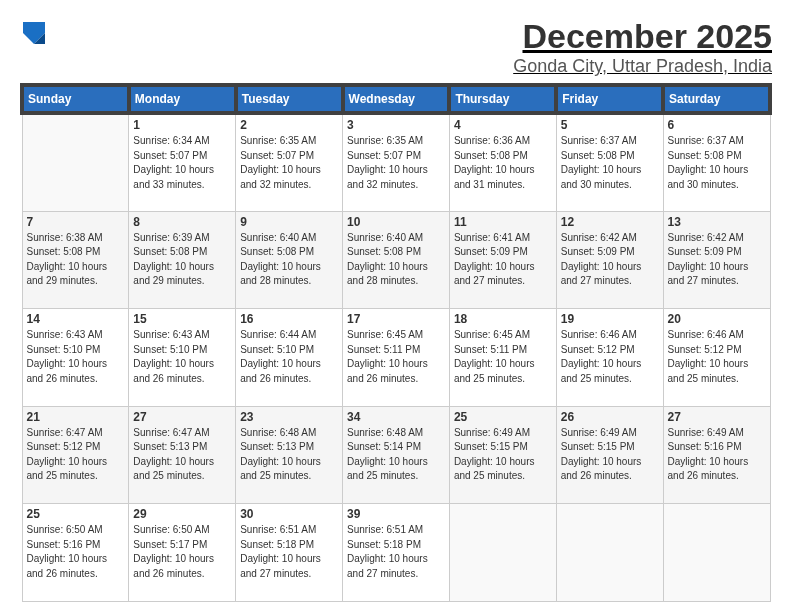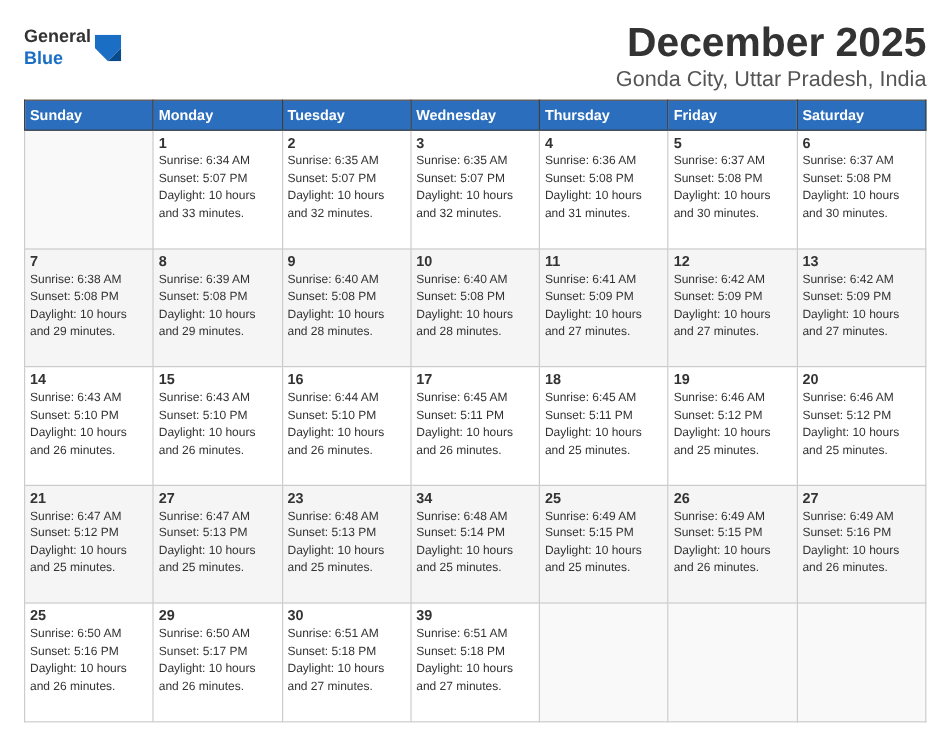--- a/index.html
+++ b/index.html
@@ -36,20 +36,21 @@
     }
     .logo-text .general { display: block; }
     .logo-text .blue { color: #1a6fc4; display: block; }
     .logo-icon {
       width: 22px;
       height: 22px;
       margin-left: 3px;
     }
     .title-block {
       text-align: right;
+      text-decoration: underline;
     }
     .month-title {
       font-size: 34px;
       font-weight: bold;
       color: #333;
       line-height: 1.1;
     }
     .subtitle {
       font-size: 18px;
       color: #555;
@@ -62,21 +63,21 @@
       width: 100%;
       table-layout: fixed;
     }
     .calendar th {
       background: #2a6ebd;
       color: #fff;
       font-size: 12px;
       font-weight: bold;
       padding: 5px 4px;
       text-align: left;
-      border: 1px solid #404040;
+      border: 4px solid #404040;
     }
     .calendar td {
       border: 1px solid #ccc;
       vertical-align: top;
       padding: 3px 4px;
       font-size: 9.5px;
       color: #333;
       height: 86px;
       width: 113px;
     }
@@ -98,26 +99,20 @@
     .row-shaded td {
       background: #f5f5f5;
     }
   </style>
 </head>
 <body>
 
 <div class="page">
   <div class="header">
     <div class="logo">
-      <div>
-        <div class="logo-text">
-          <span class="general">General</span>
-            <span class="blue">Blue</span>
-        </div>
-      </div>
       <svg class="logo-icon" viewBox="0 0 30 30" xmlns="http://www.w3.org/2000/svg">
         <polygon points="0,0 30,0 30,15 15,30 0,15" fill="#1a6fc4"></polygon>
         <polygon points="15,30 30,15 30,30" fill="#0a4a8a"></polygon>
       </svg>
     </div>
     <div class="title-block">
       <div class="month-title">December 2025</div>
       <div class="subtitle">Gonda City, Uttar Pradesh, India</div>
     </div>
   </div>

